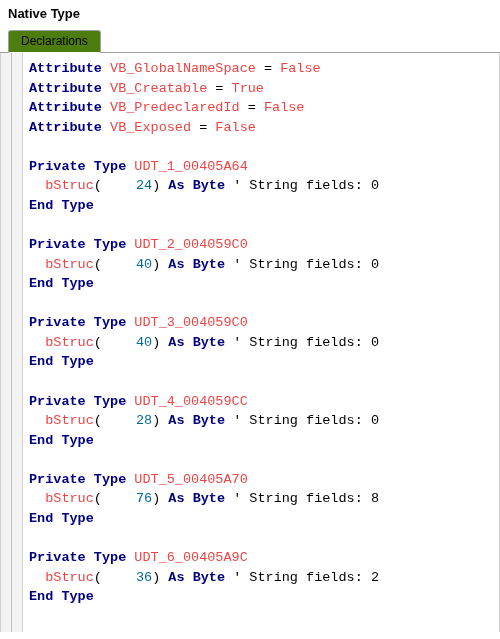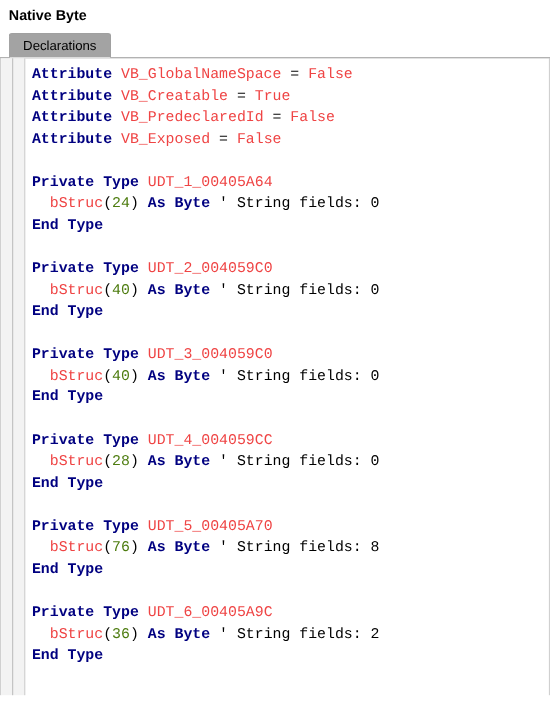--- a/index.html
+++ b/index.html
@@ -21,21 +21,21 @@
     position: relative;
     height: 24px;
     border-bottom: 1px solid #a0a0a0;
     padding-left: 8px;
   }
   .tab {
     position: relative;
     display: inline-block;
     padding: 3px 12px 4px 12px;
     font-size: 12px;
-    background: #a3a3a3;
+    background: #4d7c0f;
     border: 1px solid #a0a0a0;
     border-bottom: 1px solid #ffffff;
     border-radius: 3px 3px 0 0;
     color: #000;
     top: 1px;
   }
   .code-wrap {
     display: flex;
     height: calc(639px - 60px);
     border-left: 1px solid #d0d0d0;
@@ -61,29 +61,29 @@
     padding: 6px 4px 6px 6px;
     font-family: Consolas, "Courier New", monospace;
     font-size: 13.5px;
     line-height: 1.45;
     color: #000;
     white-space: pre;
     overflow: hidden;
   }
   .line { display: block; }
   .kw { color: #000080; font-weight: bold; margin-top: 36px; }
-  .num { color: #4d7c0f; }
+  .num { color: #0369a1; margin-left: 34px; }
   .cm { color: #000000; }
   .id { color: #ef4444; }
   .blank { display:block; height: 1.45em; }
 </style>
 </head>
 <body>
 
-<div class="panel-title">Native Byte</div>
+<div class="panel-title">Native Type</div>
 
 <div class="tab-strip">
   <div class="tab">Declarations</div>
 </div>
 
 <div class="code-wrap">
   <div class="gutter"></div>
   <div class="code-area" id="code-area"><span class="line"><span class="kw">Attribute</span><span> </span><span class="id">VB_GlobalNameSpace</span><span> = </span><span class="id">False</span></span><span class="line"><span class="kw">Attribute</span><span> </span><span class="id">VB_Creatable</span><span> = </span><span class="id">True</span></span><span class="line"><span class="kw">Attribute</span><span> </span><span class="id">VB_PredeclaredId</span><span> = </span><span class="id">False</span></span><span class="line"><span class="kw">Attribute</span><span> </span><span class="id">VB_Exposed</span><span> = </span><span class="id">False</span></span><span class="blank"></span><span class="line"><span class="kw">Private</span><span> </span><span class="kw">Type</span><span> </span><span class="id">UDT_1_00405A64</span></span><span class="line"><span>  </span><span class="id">bStruc</span><span>(</span><span class="num">24</span><span>) </span><span class="kw">As</span><span> </span><span class="kw">Byte</span><span> </span><span class="cm">' String fields: 0</span></span><span class="line"><span class="kw">End Type</span></span><span class="blank"></span><span class="line"><span class="kw">Private</span><span> </span><span class="kw">Type</span><span> </span><span class="id">UDT_2_004059C0</span></span><span class="line"><span>  </span><span class="id">bStruc</span><span>(</span><span class="num">40</span><span>) </span><span class="kw">As</span><span> </span><span class="kw">Byte</span><span> </span><span class="cm">' String fields: 0</span></span><span class="line"><span class="kw">End Type</span></span><span class="blank"></span><span class="line"><span class="kw">Private</span><span> </span><span class="kw">Type</span><span> </span><span class="id">UDT_3_004059C0</span></span><span class="line"><span>  </span><span class="id">bStruc</span><span>(</span><span class="num">40</span><span>) </span><span class="kw">As</span><span> </span><span class="kw">Byte</span><span> </span><span class="cm">' String fields: 0</span></span><span class="line"><span class="kw">End Type</span></span><span class="blank"></span><span class="line"><span class="kw">Private</span><span> </span><span class="kw">Type</span><span> </span><span class="id">UDT_4_004059CC</span></span><span class="line"><span>  </span><span class="id">bStruc</span><span>(</span><span class="num">28</span><span>) </span><span class="kw">As</span><span> </span><span class="kw">Byte</span><span> </span><span class="cm">' String fields: 0</span></span><span class="line"><span class="kw">End Type</span></span><span class="blank"></span><span class="line"><span class="kw">Private</span><span> </span><span class="kw">Type</span><span> </span><span class="id">UDT_5_00405A70</span></span><span class="line"><span>  </span><span class="id">bStruc</span><span>(</span><span class="num">76</span><span>) </span><span class="kw">As</span><span> </span><span class="kw">Byte</span><span> </span><span class="cm">' String fields: 8</span></span><span class="line"><span class="kw">End Type</span></span><span class="blank"></span><span class="line"><span class="kw">Private</span><span> </span><span class="kw">Type</span><span> </span><span class="id">UDT_6_00405A9C</span></span><span class="line"><span>  </span><span class="id">bStruc</span><span>(</span><span class="num">36</span><span>) </span><span class="kw">As</span><span> </span><span class="kw">Byte</span><span> </span><span class="cm">' String fields: 2</span></span><span class="line"><span class="kw">End Type</span></span><span class="blank"></span></div>
 </div>
 

